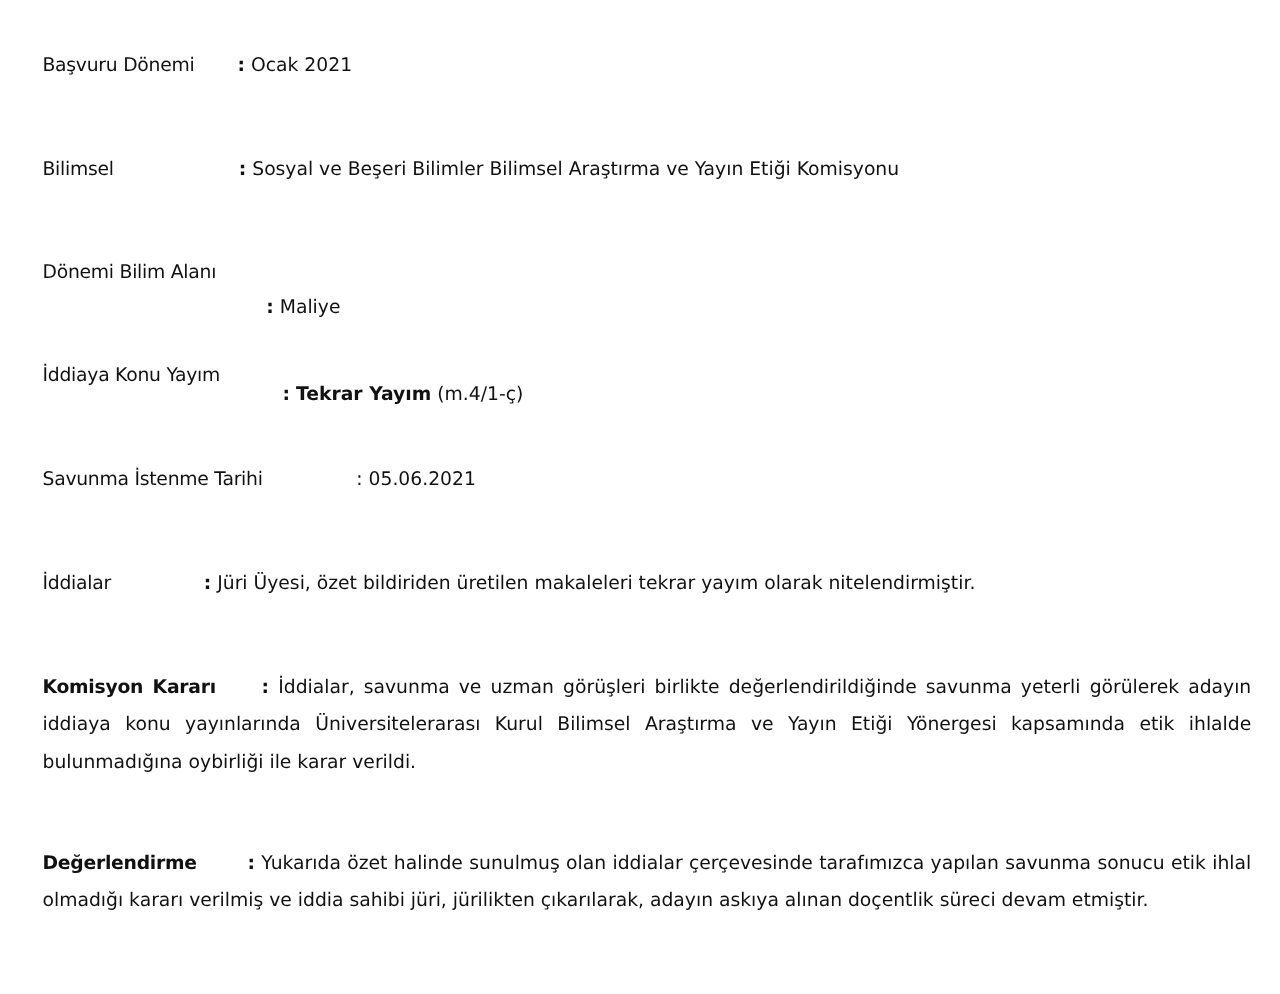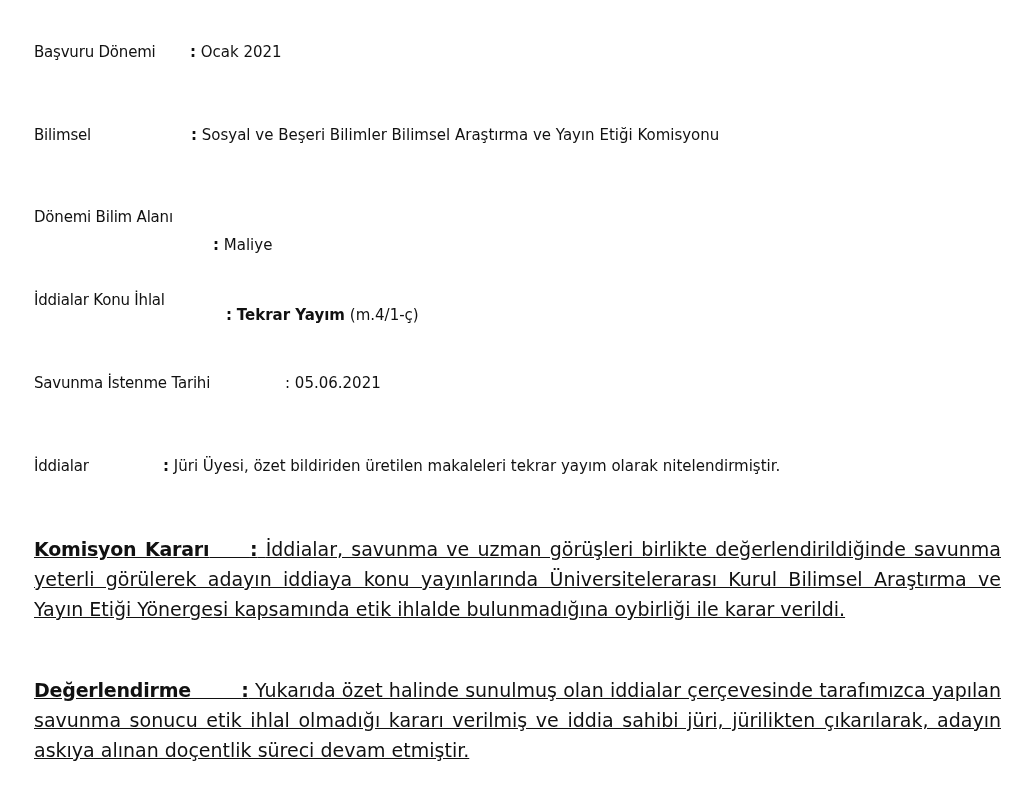--- a/index.html
+++ b/index.html
@@ -6,23 +6,22 @@
   body {
     width: 1024px; height: 795px; position: relative; overflow: hidden;
     font-family: "DejaVu Sans", sans-serif; color: #111111;
   }
   .row { position: absolute; left: 34px; font-size: 15px; line-height: 30px; }
   .label { position: absolute; left: 0; top: 0; font-weight: normal; white-space: nowrap; letter-spacing: -0.2px; }
   .value { position: absolute; top: 0; white-space: nowrap; }
   .value .colon { font-weight: bold; }
   .value .bold { font-weight: bold; }
   .para {
-    position: absolute; left: 34px; width: 967px; font-size: 19px; line-height: 30px;
+    position: absolute; left: 34px; width: 967px; font-size: 15px; line-height: 30px;
     text-align: justify;
-    text-decoration: underline;
   }
   .para .label-inline { font-weight: bold; letter-spacing: -0.2px; }
   .para .colon { font-weight: bold; }
 </style>
 </head>
 <body>
 
 <div class="row" style="top:37px;">
   <span class="label">Başvuru Dönemi</span>
   <span class="value" style="left:156px;">
@@ -41,21 +40,21 @@
 
 <div class="row" style="top:202px;">
   <span class="label">Dönemi Bilim Alanı</span>
   <span class="value" style="left:179px;margin-top:28px;">
     <span class="colon">:</span>
     <span>Maliye</span>
   </span>
 </div>
 
 <div class="row" style="top:285px;">
-  <span class="label">İddialar Konu İhlal</span>
+  <span class="label">İddiaya Konu Yayım</span>
   <span class="value" style="left:192px;margin-top:15px;">
     <span class="colon">:</span>
     <span class="bold">Tekrar Yayım</span>
     <span>(m.4/1-ç)</span>
   </span>
 </div>
 
 <div class="row" style="top:368px;">
   <span class="label">Savunma İstenme Tarihi</span>
   <span class="value" style="left:251px;">

